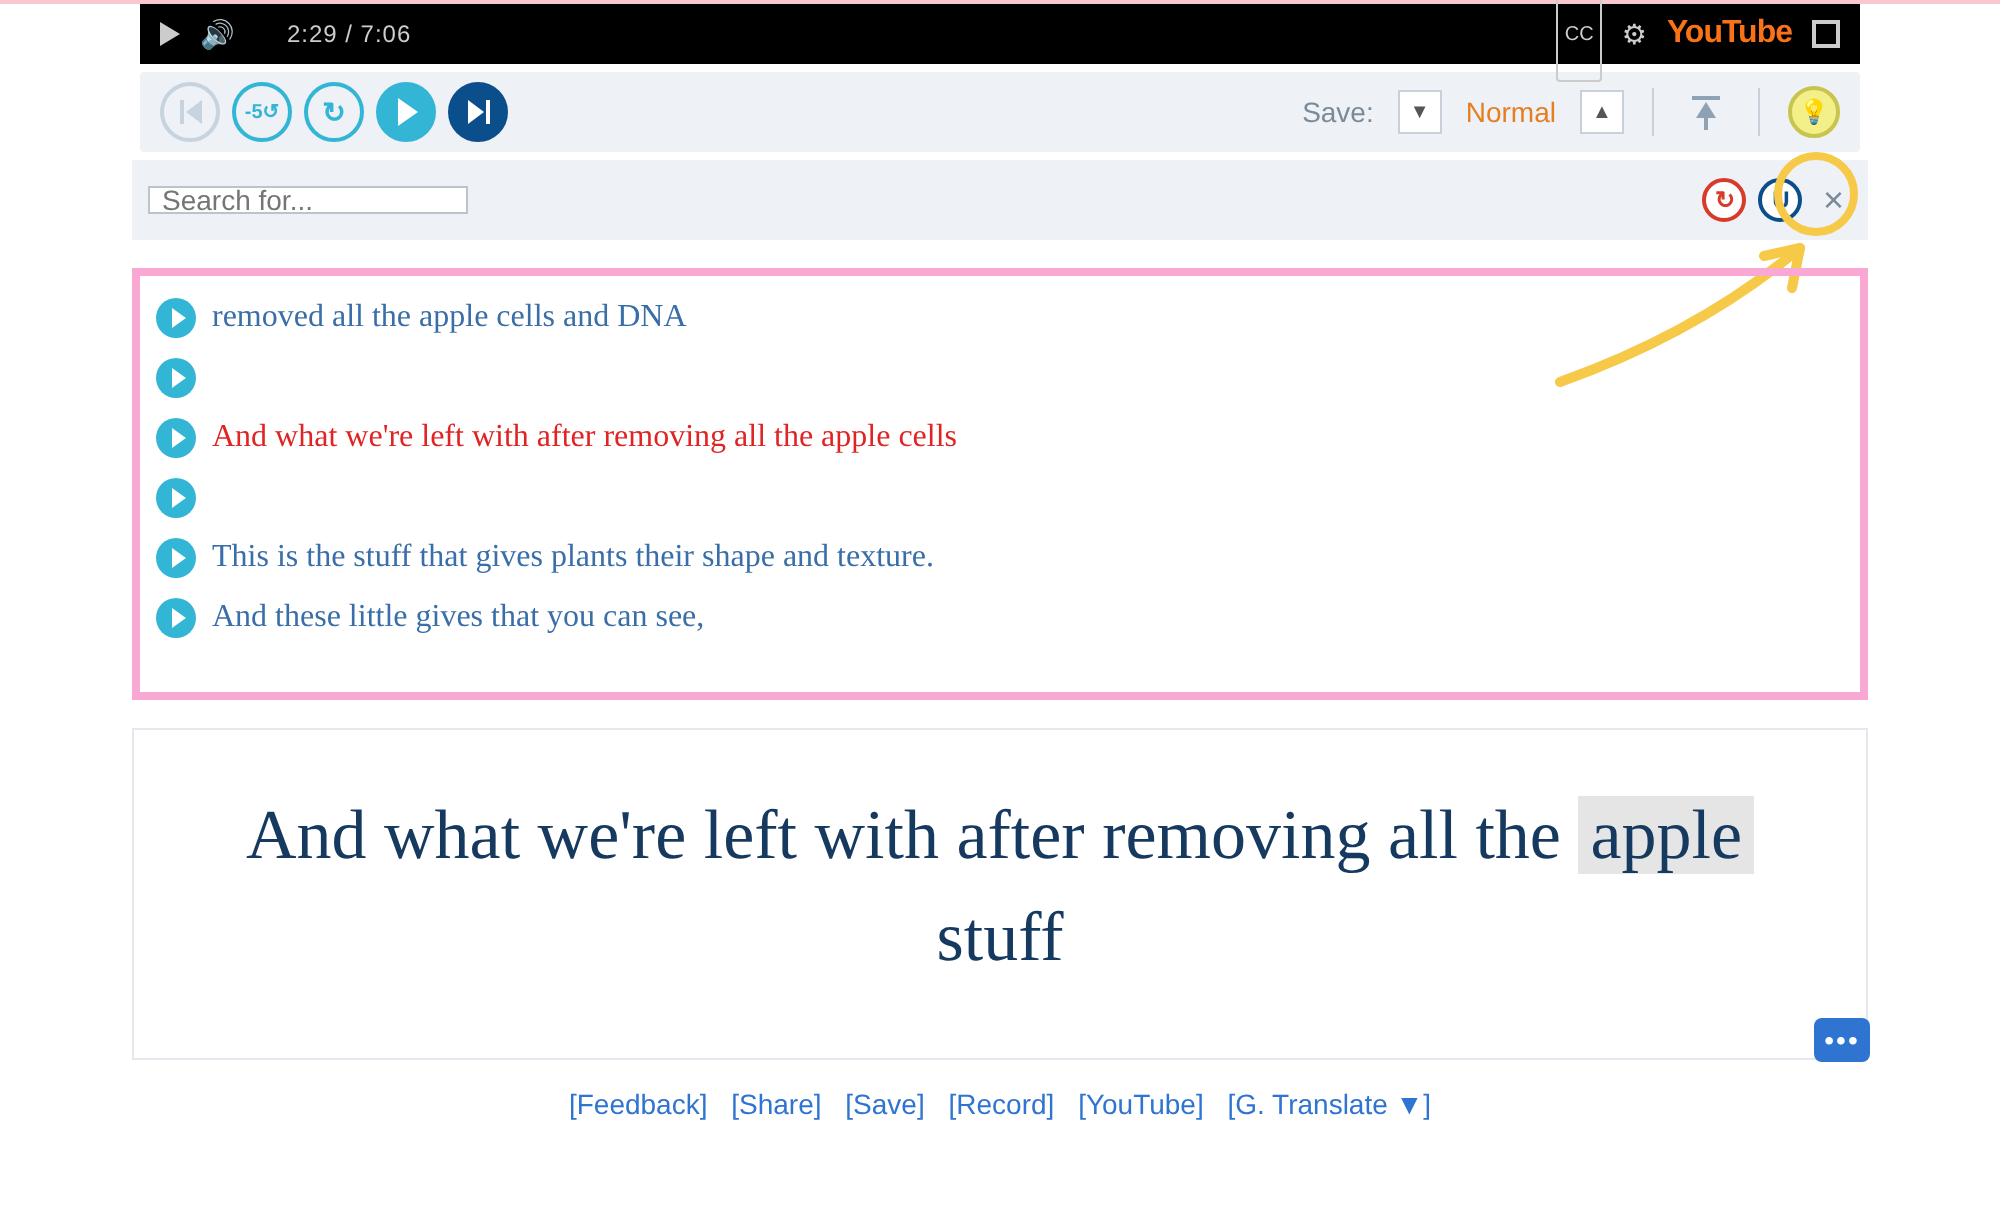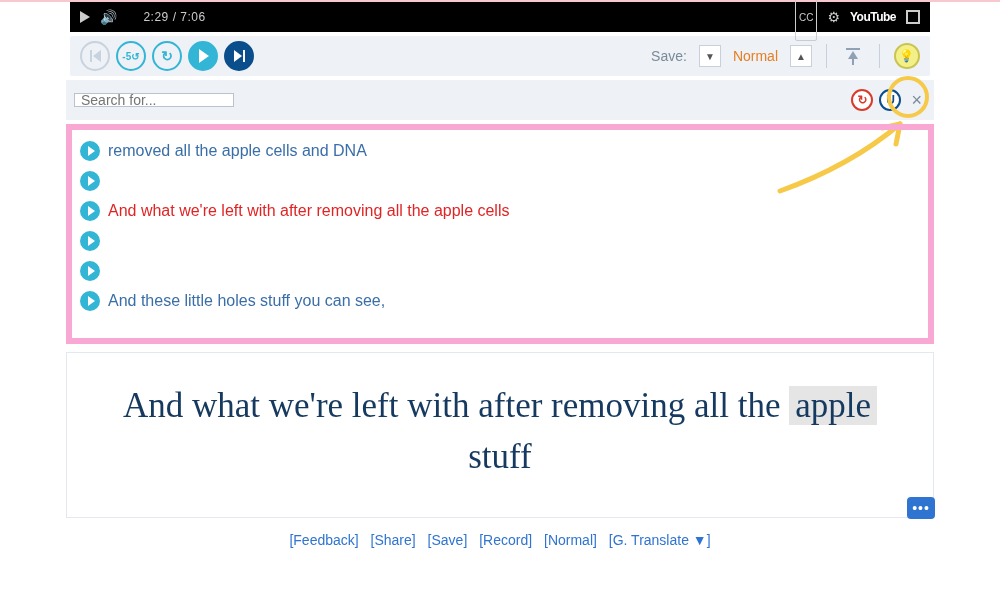--- a/index.html
+++ b/index.html
@@ -5,21 +5,21 @@
   * { box-sizing: border-box; margin: 0; padding: 0; }
   body { font-family: Arial, Helvetica, sans-serif; background: #fff; width: 1000px; }
   .video-bar {
     background: #000; height: 30px; margin: 0 70px; display: flex; align-items: center;
     color: #ccc; font-size: 12px; padding: 0 10px; gap: 10px;
   }
   .video-bar .vplay { width:0; height:0; border-left:10px solid #ccc; border-top:6px solid transparent; border-bottom:6px solid transparent; }
   .video-bar .vvol { font-size:14px; }
   .video-bar .vtime { margin-left:16px; letter-spacing:0.5px; }
   .video-bar .spacer { flex:1; }
-  .video-bar .yt { font-family: Arial; font-weight:700; font-size:12px; color:#ffffff; letter-spacing:-0.5px; }
+  .video-bar .yt { font-family: Arial; font-weight:700; font-size:16px; color:#f97316; letter-spacing:-0.5px; }
   .video-bar .fs { width:14px; height:14px; border:2px solid #ccc; }
   .video-bar .cc { border:1px solid #ccc; font-size:10px; padding:17px 3px; border-radius:2px; }
 
   .controls {
     background:#eef1f5; margin:4px 70px 0; height:40px; border-radius:2px;
     display:flex; align-items:center; padding:0 10px; gap:6px;
   }
   .ctl-icon {
     width:30px; height:30px; border-radius:50%; border:2px solid #33b5d6;
     display:flex; align-items:center; justify-content:center; color:#33b5d6;
@@ -55,21 +55,21 @@
   }
   .search-row .spacer { flex:1; }
   .badge {
     width:22px; height:22px; border-radius:50%; border:2px solid #0b4e8c;
     display:flex; align-items:center; justify-content:center; font-size:12px; font-weight:700;
     color:#0b4e8c; cursor:pointer; background:#fff;
   }
   .badge.red { border-color:#d93b2a; color:#d93b2a; }
   .close-x { color:#7a8a99; font-size:18px; cursor:pointer; margin:0 4px; }
 
-  .transcript-wrap { margin:4px 66px; border:6px solid #f9a8d4; position:relative; }
+  .transcript-wrap { margin:14px 66px; border:4px solid #f9a8d4; position:relative;font-family:Liberation Serif, serif; }
   .transcript { height:208px; overflow-y:scroll; padding:6px 10px 6px 8px; }
   .tline { display:flex; align-items:center; gap:8px; padding:5px 0; font-size:16px; color:#3a6ea8; cursor:pointer; }
   .tline.active { color:#e02424; }
   .tline .pbtn {
     width:20px; height:20px; border-radius:50%; background:#33b5d6; display:flex;
     align-items:center; justify-content:center; flex-shrink:0;
   }
   .tline .pbtn .tri { width:0; height:0; border-left:7px solid #fff; border-top:5px solid transparent; border-bottom:5px solid transparent; margin-left:2px;}
 
   .caption-box { margin:8px 66px 0; border:1px solid #e4e9f0; padding:28px 22px 34px; text-align:center; position:relative; }
@@ -173,37 +173,38 @@
       </div>
       <div class="tline">
         <div class="pbtn">
           <div class="tri"></div>
         </div>
       </div>
       <div class="tline">
         <div class="pbtn">
           <div class="tri"></div>
         </div>
-      </div>
-      <div class="tline">
-        <div class="pbtn">
-          <div class="tri"></div>
-        </div>
-        <span>And these little holes stuff you can see,</span>
+        <span>This is the stuff that gives plants their shape and texture.</span>
+      </div>
+      <div class="tline">
+        <div class="pbtn">
+          <div class="tri"></div>
+        </div>
+        <span>And these little gives that you can see,</span>
       </div>
     </div>
 </div>
 
 <div class="caption-box">
   <div class="txt">
     <span>And what we're left with after removing all the </span><span class="hl">apple</span><span> stuff</span>
   </div>
   <div class="chat-bubble">•••</div>
 </div>
 
 <div class="footer-links">
   <span>[Feedback]</span>
   <span>[Share]</span>
   <span>[Save]</span>
   <span>[Record]</span>
-  <span>[Normal]</span>
+  <span>[YouTube]</span>
   <span>[G. Translate  ▼]</span>
 </div>
 
 </body></html>

